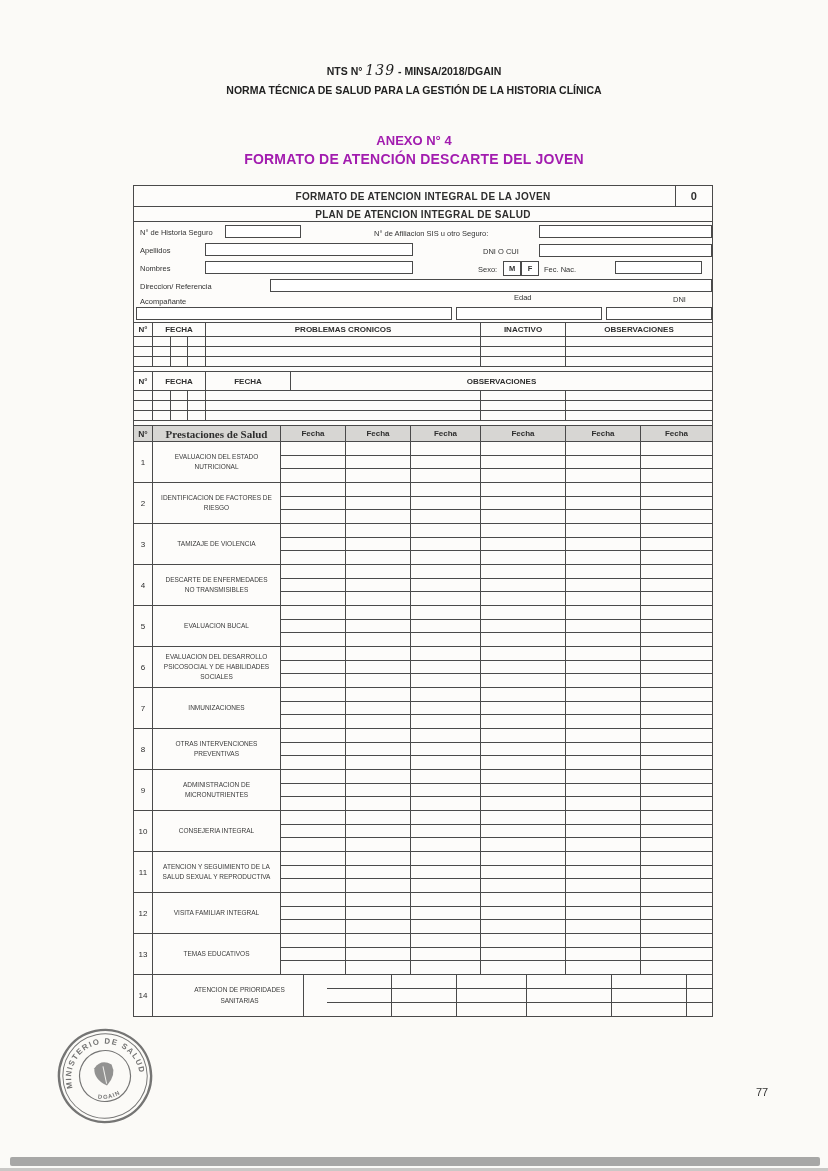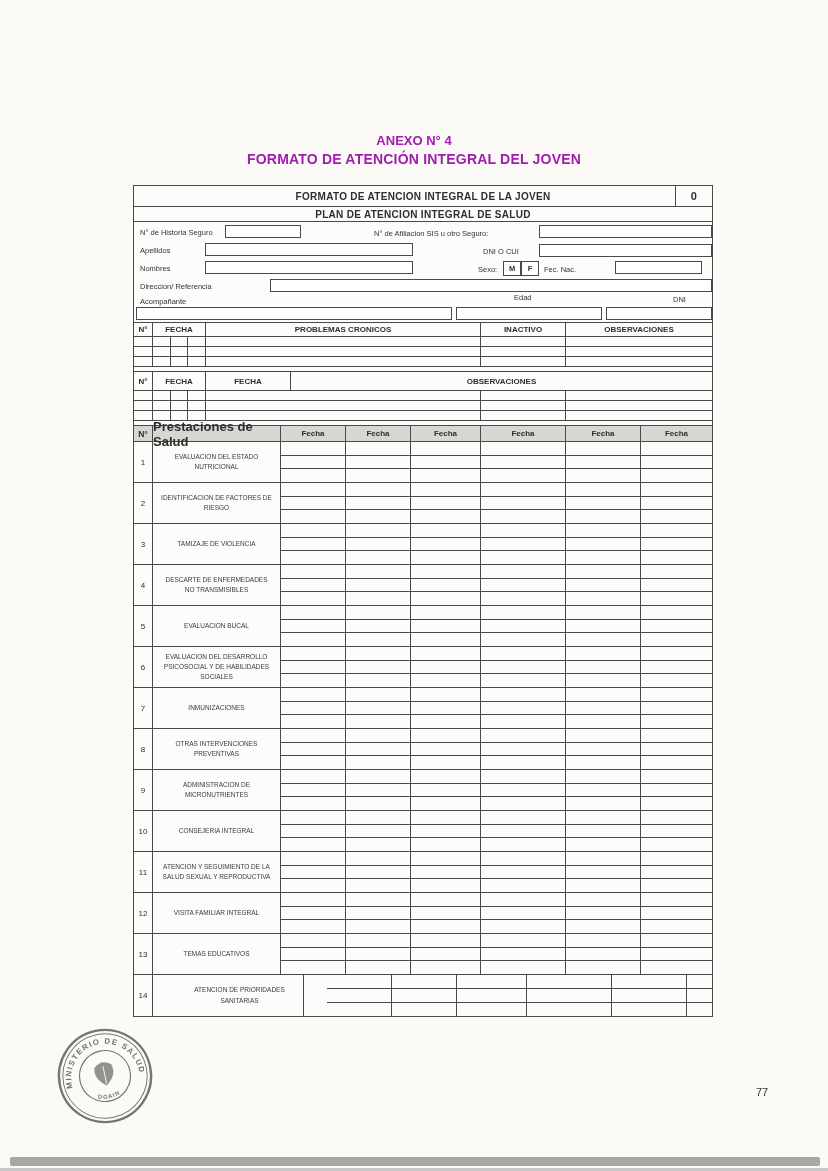--- a/index.html
+++ b/index.html
@@ -48,21 +48,21 @@
   .sub3{display:flex;align-items:stretch;padding:0;}
   .sub3 i{flex:1;border-right:1px solid var(--ink);}
   .sub3 i:last-child{border-right:none;}
   .tgap{height:5px;border-bottom:1px solid var(--ink);background:#fdfcfa;}
 
   
   .p-header{display:flex;height:16px;background:#d7d6d3;border-bottom:1px solid var(--ink);font-weight:bold;}
   .p-header .cell{font-size:8.5px;}
   .p-num{width:19px;font-size:8px;}
   .p-labelcol{width:128px;}
-  .p-header .p-labelcol{font-size:13px;}
+  .p-header .p-labelcol{font-size:11px;font-family:Liberation Serif, serif;}
   .p-grid{flex:1;display:flex;}
   .p-col{border-right:1px solid var(--ink);display:flex;flex-direction:column;}
   .p-col:nth-child(1){width:65px;}
   .p-col:nth-child(2){width:65px;}
   .p-col:nth-child(3){width:70px;}
   .p-col:nth-child(4){width:85px;}
   .p-col:nth-child(5){width:75px;}
   .p-col:nth-child(6){flex:1;border-right:none;}
   .p-header .p-col{align-items:center;justify-content:center;font-size:8px;}
   .p-row{display:flex;min-height:41px;border-bottom:1px solid var(--ink);}
@@ -76,24 +76,32 @@
   .seal{position:absolute;left:56px;top:1027px;width:98px;height:98px;transform:rotate(-12deg);opacity:.82;}
   .page-number{position:absolute;left:756px;top:1086px;font-size:11px;color:#333;}
   .scan-bar{position:absolute;left:10px;right:8px;bottom:5px;height:9px;background:#a7a7a6;border-radius:2px;}
   .scan-bar2{position:absolute;left:0;right:0;bottom:0;height:3px;background:#c9c8c6;}
 </style>
 </head>
 <body>
 
 <div class="page">
 
+  <div class="doc-header">
+    <div>
+      <span>NTS N°</span>
+      <span class="handwritten">139</span>
+      <span>- MINSA/2018/DGAIN</span>
+    </div>
+    <div>NORMA TÉCNICA DE SALUD PARA LA GESTIÓN DE LA HISTORIA CLÍNICA</div>
+  </div>
 
   <div class="doc-title">
     <div class="t1">ANEXO N° 4</div>
-    <div class="t2">FORMATO DE ATENCIÓN INTEGRAL DEL JOVEN</div>
+    <div class="t2">FORMATO DE ATENCIÓN DESCARTE DEL JOVEN</div>
   </div>
 
   <div class="form">
 
     <div class="form-title-row">
       <span>FORMATO DE ATENCION INTEGRAL  DE LA JOVEN</span>
       <span class="form-code">0</span>
     </div>
     <div class="form-subtitle">PLAN DE ATENCION INTEGRAL DE SALUD</div>
 

